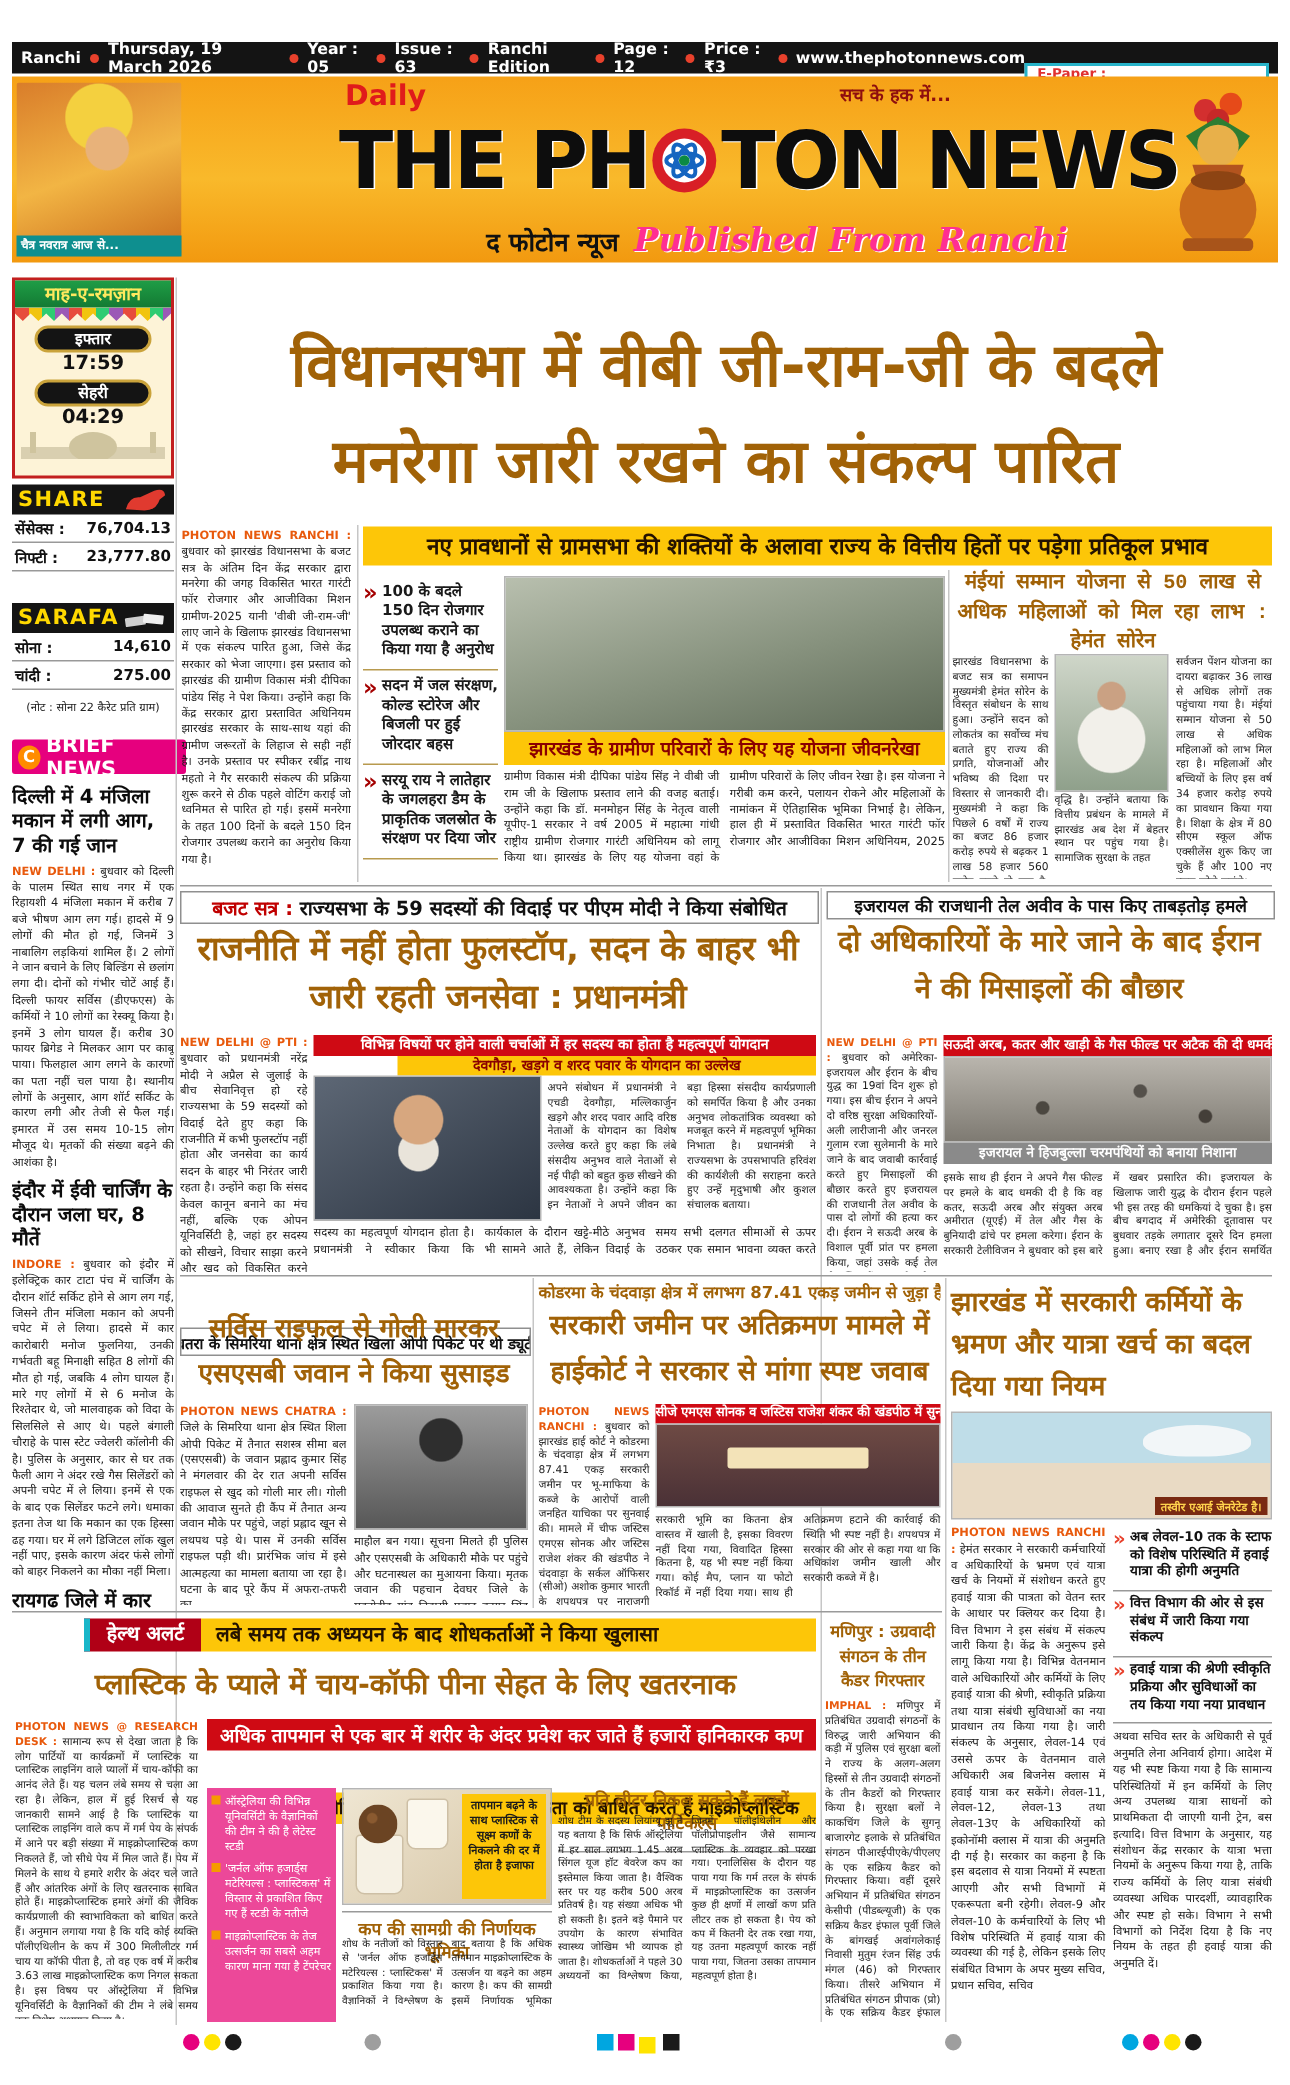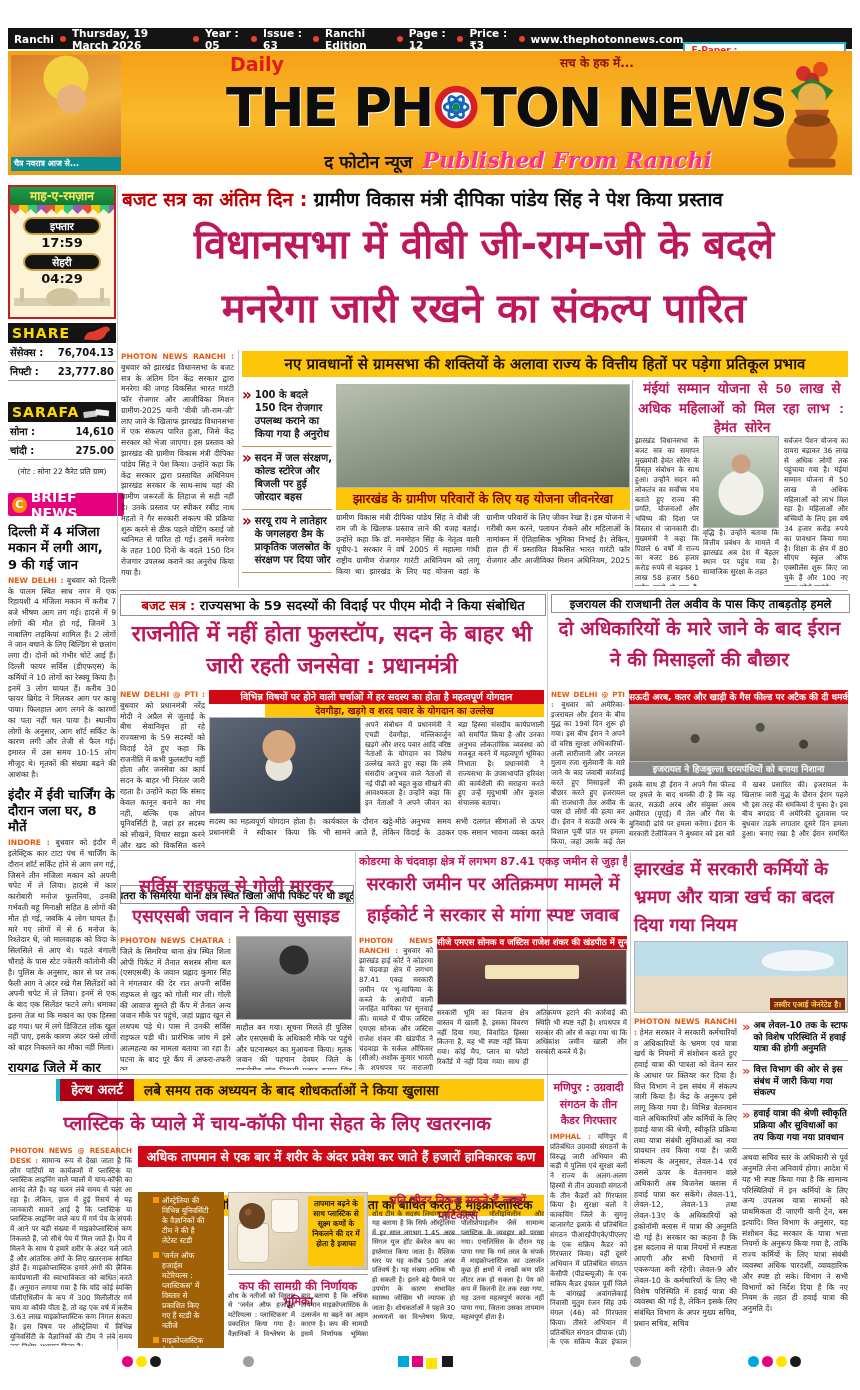--- a/index.html
+++ b/index.html
@@ -20,21 +20,21 @@
   .sub-hindi{font-size:17px;font-weight:bold;color:#111;}
   .published{font-family:"DejaVu Serif",serif;font-style:italic;font-size:22px;font-weight:bold;color:#ff2f92;text-shadow:1px 1px 0 #fff;}
   .tagline{position:absolute;left:552px;top:3px;color:#8e0e0e;font-size:12px;font-weight:bold;}
   .kalash{position:absolute;right:8px;top:3px;width:64px;height:118px;}
   
   .vr{position:absolute;width:1px;background:#c6c6c6;}
   .hrule{position:absolute;height:1px;background:#9a9a9a;}
   .body-txt{font-size:7.6px;line-height:1.42;text-align:justify;color:#1c1c1c;overflow:hidden;}
   .body-xs{font-size:7.1px;line-height:1.38;text-align:justify;color:#1c1c1c;overflow:hidden;}
   .dateline{color:#e8590c;font-weight:bold;}
-  .headline{font-weight:bold;color:#be185d;}
+  .headline{font-weight:bold;color:#a16207;}
   .kicker-box{border:1px solid #8f8f8f;display:flex;align-items:center;justify-content:center;font-weight:bold;color:#111;white-space:nowrap;overflow:hidden;}
   .ystrip{background:#fdc608;font-weight:bold;text-align:center;color:#241200;overflow:hidden;white-space:nowrap;}
   .rstrip{background:#cf0a14;color:#fff;font-weight:bold;text-align:center;overflow:hidden;white-space:nowrap;}
   .gstrip{background:#8a8a8a;color:#fff;font-weight:bold;text-align:center;overflow:hidden;white-space:nowrap;}
   .photo{position:absolute;border:1px solid #b5b5b5;box-sizing:border-box;}
   .lead-bullet{display:flex;gap:3px;align-items:flex-start;font-size:10px;font-weight:bold;color:#1a1a1a;padding:4px 0 6px 0;border-bottom:1px solid #b89a4e;line-height:1.3;}
   .lead-bullet::before{content:"»";color:#a40000;font-size:15px;line-height:1;flex:0 0 auto;}
   .tr-bullet{display:flex;gap:3px;align-items:flex-start;font-size:9px;font-weight:bold;color:#111;padding:3px 0 5px 0;border-bottom:1px solid #999;line-height:1.3;}
   .tr-bullet::before{content:"»";color:#e8412c;font-size:13px;line-height:1;flex:0 0 auto;}
   
@@ -50,21 +50,21 @@
   .mktrow .lbl::after{content:" :";}
   .mktrow .val{text-align:right;}
   .mktnote{font-size:7.5px;text-align:center;color:#222;}
   .brief-head{background:#e6007e;color:#fff;display:flex;align-items:center;gap:4px;font-size:14px;font-weight:bold;height:23px;padding:0 4px;border-radius:2px;}
   .brief-c{width:16px;height:16px;border-radius:50%;background:#ff8c00;color:#fff;font-size:11px;font-weight:bold;text-align:center;line-height:16px;}
   .brief-item h3{margin:6px 0 3px;font-size:13px;line-height:1.25;color:#0c0c0c;}
   
   .reg-c{position:absolute;width:11px;height:11px;border-radius:50%;}
   .reg-s{position:absolute;width:11px;height:11px;}
   .healthbadge{background:#b00016;color:#fff;font-weight:bold;text-align:center;border-left:4px solid #19b6c9;box-sizing:border-box;}
-  .factbox{background:#a16207;color:#fff;padding:4px 15px;box-sizing:border-box;}
+  .factbox{background:#ec4899;color:#fff;padding:4px 3px;box-sizing:border-box;}
   .fact{display:flex;gap:3px;font-size:7.4px;line-height:1.35;margin-bottom:5px;text-align:left;}
   .fact::before{content:"";width:6px;height:6px;background:#f59b00;flex:0 0 auto;margin-top:1px;}
   .cols2{column-count:2;column-gap:7px;}
   .cols3{column-count:3;column-gap:7px;}
 </style>
 </head>
 <body>
 
 <div class="page">
 
@@ -175,21 +175,21 @@
     <div class="mktnote" style="margin-top:6px">(नोट : सोना 22 कैरेट प्रति ग्राम)</div>
   </div>
 
   <div class="abs sb brief-head" style="top:493px;">
     <span class="brief-c">C</span>
     <span>BRIEF NEWS</span>
   </div>
 
   <div class="abs sb" style="top:518px;height:554px;overflow:hidden;">
     <div class="brief-item">
-      <h3 class="headline">दिल्ली में 4 मंजिला मकान में लगी आग, 9 की गई जान</h3>
+      <h3 class="headline">दिल्ली में 4 मंजिला मकान में लगी आग, 7 की गई जान</h3>
       <p class="body-txt" style="margin:0;"><span class="dateline">NEW DELHI :</span> <span>बुधवार को दिल्ली के पालम स्थित साध नगर में एक रिहायशी 4 मंजिला मकान में करीब 7 बजे भीषण आग लग गई। हादसे में 9 लोगों की मौत हो गई, जिनमें 3 नाबालिग लड़कियां शामिल हैं। 2 लोगों ने जान बचाने के लिए बिल्डिंग से छलांग लगा दी। दोनों को गंभीर चोटें आई हैं। दिल्ली फायर सर्विस (डीएफएस) के कर्मियों ने 10 लोगों का रेस्क्यू किया है। इनमें 3 लोग घायल हैं। करीब 30 फायर ब्रिगेड ने मिलकर आग पर काबू पाया। फिलहाल आग लगने के कारणों का पता नहीं चल पाया है। स्थानीय लोगों के अनुसार, आग शॉर्ट सर्किट के कारण लगी और तेजी से फैल गई। इमारत में उस समय 10-15 लोग मौजूद थे। मृतकों की संख्या बढ़ने की आशंका है।</span></p>
     </div>
     <div class="brief-item">
       <h3 class="headline">इंदौर में ईवी चार्जिंग के दौरान जला घर, 8 मौतें</h3>
       <p class="body-txt" style="margin:0;"><span class="dateline">INDORE :</span> <span>बुधवार को इंदौर में इलेक्ट्रिक कार टाटा पंच में चार्जिंग के दौरान शॉर्ट सर्किट होने से आग लग गई, जिसने तीन मंजिला मकान को अपनी चपेट में ले लिया। हादसे में कार कारोबारी मनोज फुलनिया, उनकी गर्भवती बहू मिनाक्षी सहित 8 लोगों की मौत हो गई, जबकि 4 लोग घायल हैं। मारे गए लोगों में से 6 मनोज के रिश्तेदार थे, जो मालवाहक को विदा के सिलसिले से आए थे। पहले बंगाली चौराहे के पास स्टेट ज्वेलरी कॉलोनी की है। पुलिस के अनुसार, कार से घर तक फैली आग ने अंदर रखे गैस सिलेंडरों को अपनी चपेट में ले लिया। इनमें से एक के बाद एक सिलेंडर फटने लगे। धमाका इतना तेज था कि मकान का एक हिस्सा ढह गया। घर में लगे डिजिटल लॉक खुल नहीं पाए, इसके कारण अंदर फंसे लोगों को बाहर निकलने का मौका नहीं मिला।</span></p>
     </div>
     <div class="brief-item">
       <h3 class="headline">रायगढ़ जिले में कार पर पलटा कंटेनर, 3 की मौत</h3>
 
     </div>
@@ -198,24 +198,20 @@
   <div class="vr" style="left:117px;top:185px;height:1165px;"></div>
   <div class="vr" style="left:238px;top:350px;height:238px;"></div>
   <div class="vr" style="left:632px;top:380px;height:208px;"></div>
   <div class="vr" style="left:547px;top:592px;height:756px;"></div>
   <div class="vr" style="left:355px;top:852px;height:220px;"></div>
   <div class="vr" style="left:630px;top:852px;height:496px;"></div>
   <div class="hrule" style="left:120px;top:590px;width:728px;"></div>
   <div class="hrule" style="left:120px;top:850px;width:728px;"></div>
   <div class="hrule" style="left:8px;top:1074px;width:620px;"></div>
 
-  <div class="abs" style="left:122px;top:186px;width:726px;height:24px;font-weight:bold;font-size:19px;white-space:nowrap;overflow:hidden;">
-    <span style="color:#c00000;">बजट सत्र का अंतिम दिन :</span>
-    <span style="color:#111;">ग्रामीण विकास मंत्री दीपिका पांडेय सिंह ने पेश किया प्रस्ताव</span>
-  </div>
   <div class="abs headline" style="left:120px;top:212px;width:728px;font-size:40px;line-height:64px;text-align:center;white-space:nowrap;">
     <div>विधानसभा में वीबी जी-राम-जी के बदले</div>
     <div>मनरेगा जारी रखने का संकल्प पारित</div>
   </div>
 
   <div class="abs body-txt" style="left:121px;top:352px;width:113px;height:234px;">
     <span class="dateline">PHOTON NEWS RANCHI :</span>
     <span>बुधवार को झारखंड विधानसभा के बजट सत्र के अंतिम दिन केंद्र सरकार द्वारा मनरेगा की जगह विकसित भारत गारंटी फॉर रोजगार और आजीविका मिशन ग्रामीण-2025 यानी 'वीबी जी-राम-जी' लाए जाने के खिलाफ झारखंड विधानसभा में एक संकल्प पारित हुआ, जिसे केंद्र सरकार को भेजा जाएगा। इस प्रस्ताव को झारखंड की ग्रामीण विकास मंत्री दीपिका पांडेय सिंह ने पेश किया। उन्होंने कहा कि केंद्र सरकार द्वारा प्रस्तावित अधिनियम झारखंड सरकार के साथ-साथ यहां की ग्रामीण जरूरतों के लिहाज से सही नहीं है। उनके प्रस्ताव पर स्पीकर रबींद्र नाथ महतो ने गैर सरकारी संकल्प की प्रक्रिया शुरू करने से ठीक पहले वोटिंग कराई जो ध्वनिमत से पारित हो गई। इसमें मनरेगा के तहत 100 दिनों के बदले 150 दिन रोजगार उपलब्ध कराने का अनुरोध किया गया है।</span>
   </div>
 

